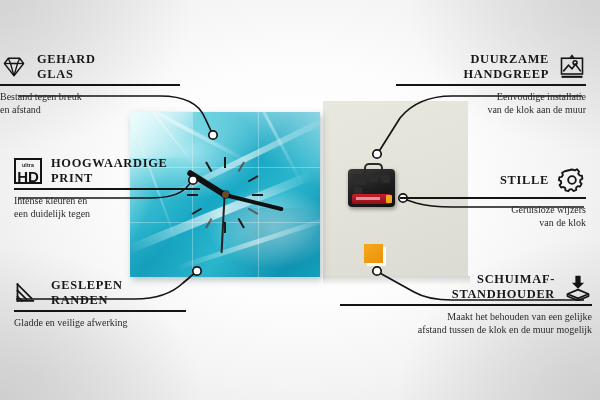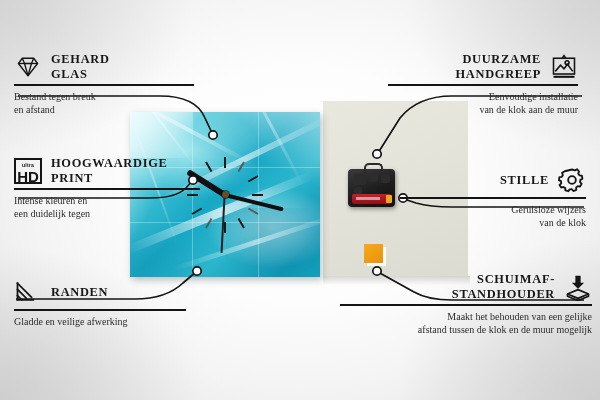--- a/index.html
+++ b/index.html
@@ -224,21 +224,21 @@
     <g fill="#ffffff" stroke="#141414" stroke-width="1.7">
       <circle cx="213" cy="135" r="4.2"></circle>
       <circle cx="193" cy="180" r="4.2"></circle>
       <circle cx="197" cy="271" r="4.2"></circle>
       <circle cx="377" cy="154" r="4.2"></circle>
       <circle cx="403" cy="198" r="4.2"></circle>
       <circle cx="377" cy="271" r="4.2"></circle>
     </g>
   </svg>
 
-  <div class="callout left" style="left:14px;top:52px;width:180px;">
+  <div class="callout left" style="left:0;top:52px;width:180px;">
     <div class="co-head">
       <svg class="ico" viewBox="0 0 32 32">
         <g fill="none" stroke="#141414" stroke-width="1.5" stroke-linejoin="round">
           <path d="M5 12 L16 26 L27 12 L22.5 6 L9.5 6 Z"></path>
           <path d="M5 12 H27"></path>
             <path d="M9.5 6 L12 12 L16 26"></path>
           <path d="M22.5 6 L20 12 L16 26"></path>
             <path d="M12 12 H20"></path>
         </g>
       </svg>
@@ -277,30 +277,31 @@
       <svg class="ico" viewBox="0 0 32 32">
         <g stroke="#141414" stroke-width="2" fill="none" stroke-linecap="square">
           <path d="M4 6 L20 22"></path>
             <path d="M4 13 L14 23"></path>
             <path d="M4 20 L9 25"></path>
           <path d="M4 6 L4 25"></path>
             <path d="M4 25 L22 25"></path>
         </g>
       </svg>
       <div class="co-title">
+        <div>GESLEPEN</div>
         <div>RANDEN</div>
       </div>
     </div>
     <div class="co-rule"></div>
     <div class="co-desc">
       <div>Gladde en veilige afwerking</div>
     </div>
   </div>
 
-  <div class="callout right" style="right:22px;top:52px;width:190px;">
+  <div class="callout right" style="right:14px;top:52px;width:190px;">
     <div class="co-head">
       <svg class="ico" viewBox="0 0 32 32">
         <g fill="none" stroke="#141414" stroke-width="1.8">
           <path d="M14 6 L16 3 L18 6"></path>
           <rect x="4" y="6" width="24" height="18"></rect>
           <path d="M6 21 L12 14 L16 18 L20 13 L26 21"></path>
           <circle cx="19.5" cy="11" r="2.2"></circle>
         </g>
         <rect x="4" y="26" width="24" height="2.4" fill="#141414"></rect>
       </svg>

